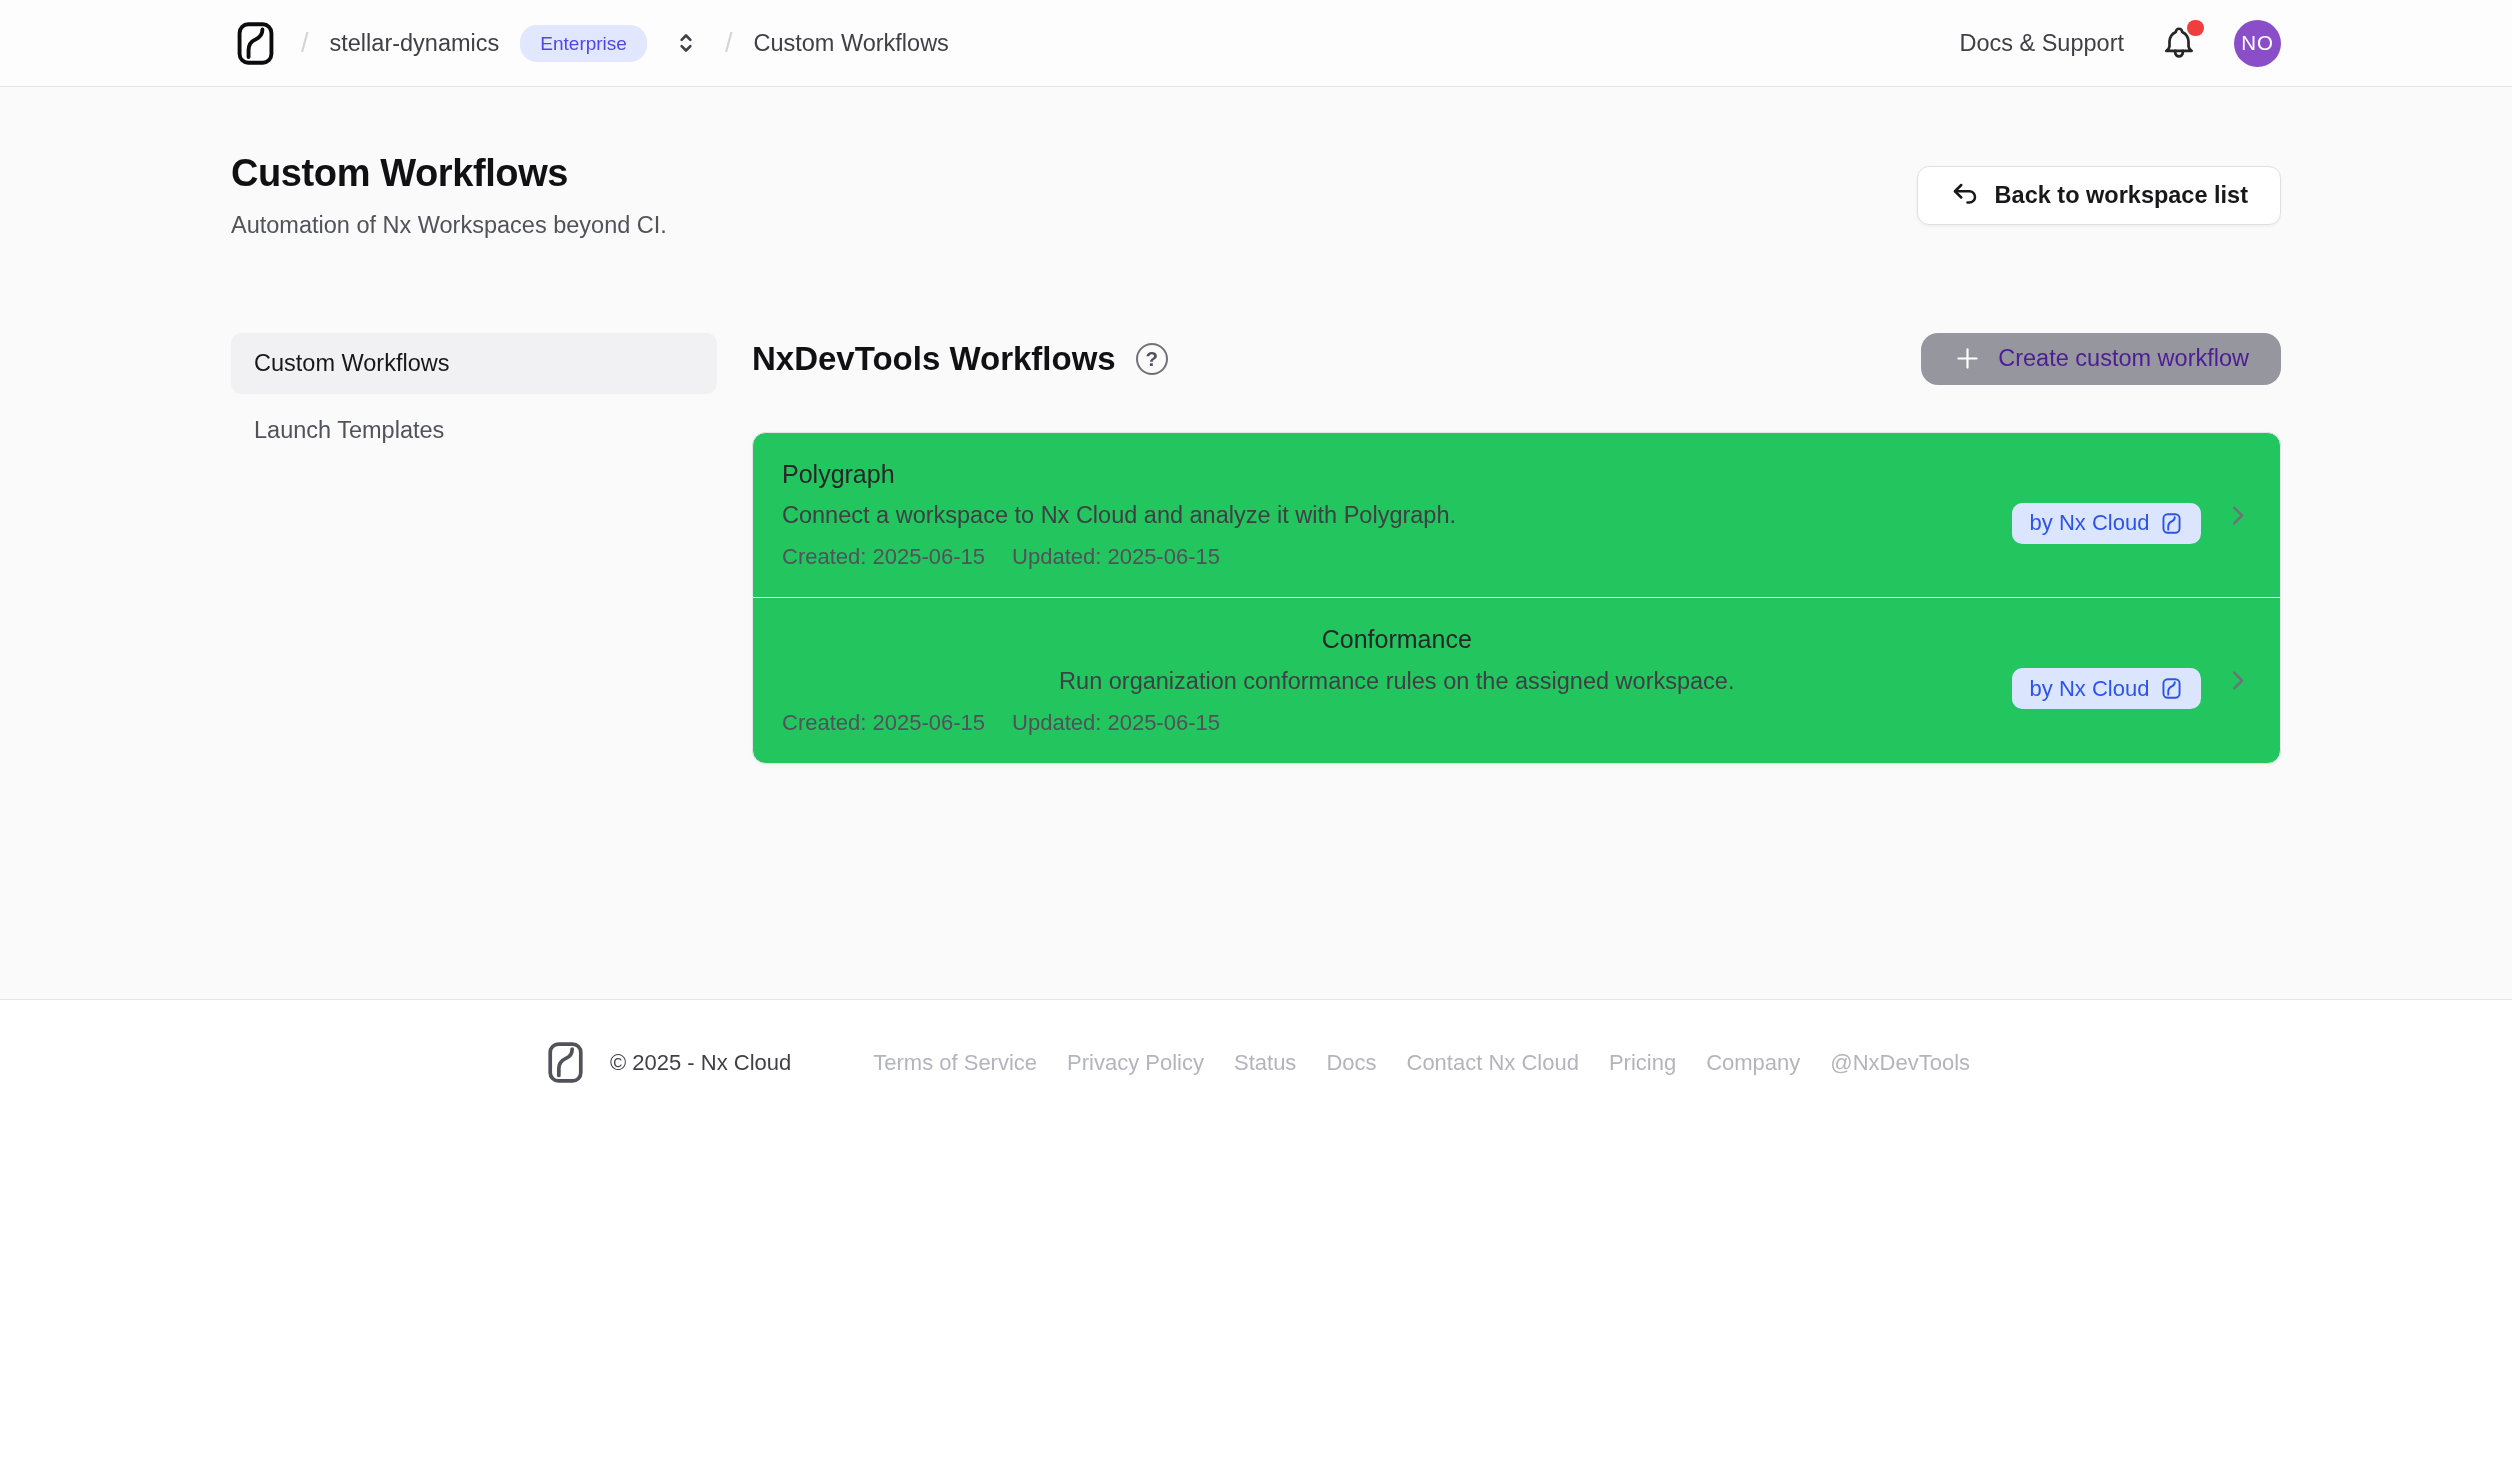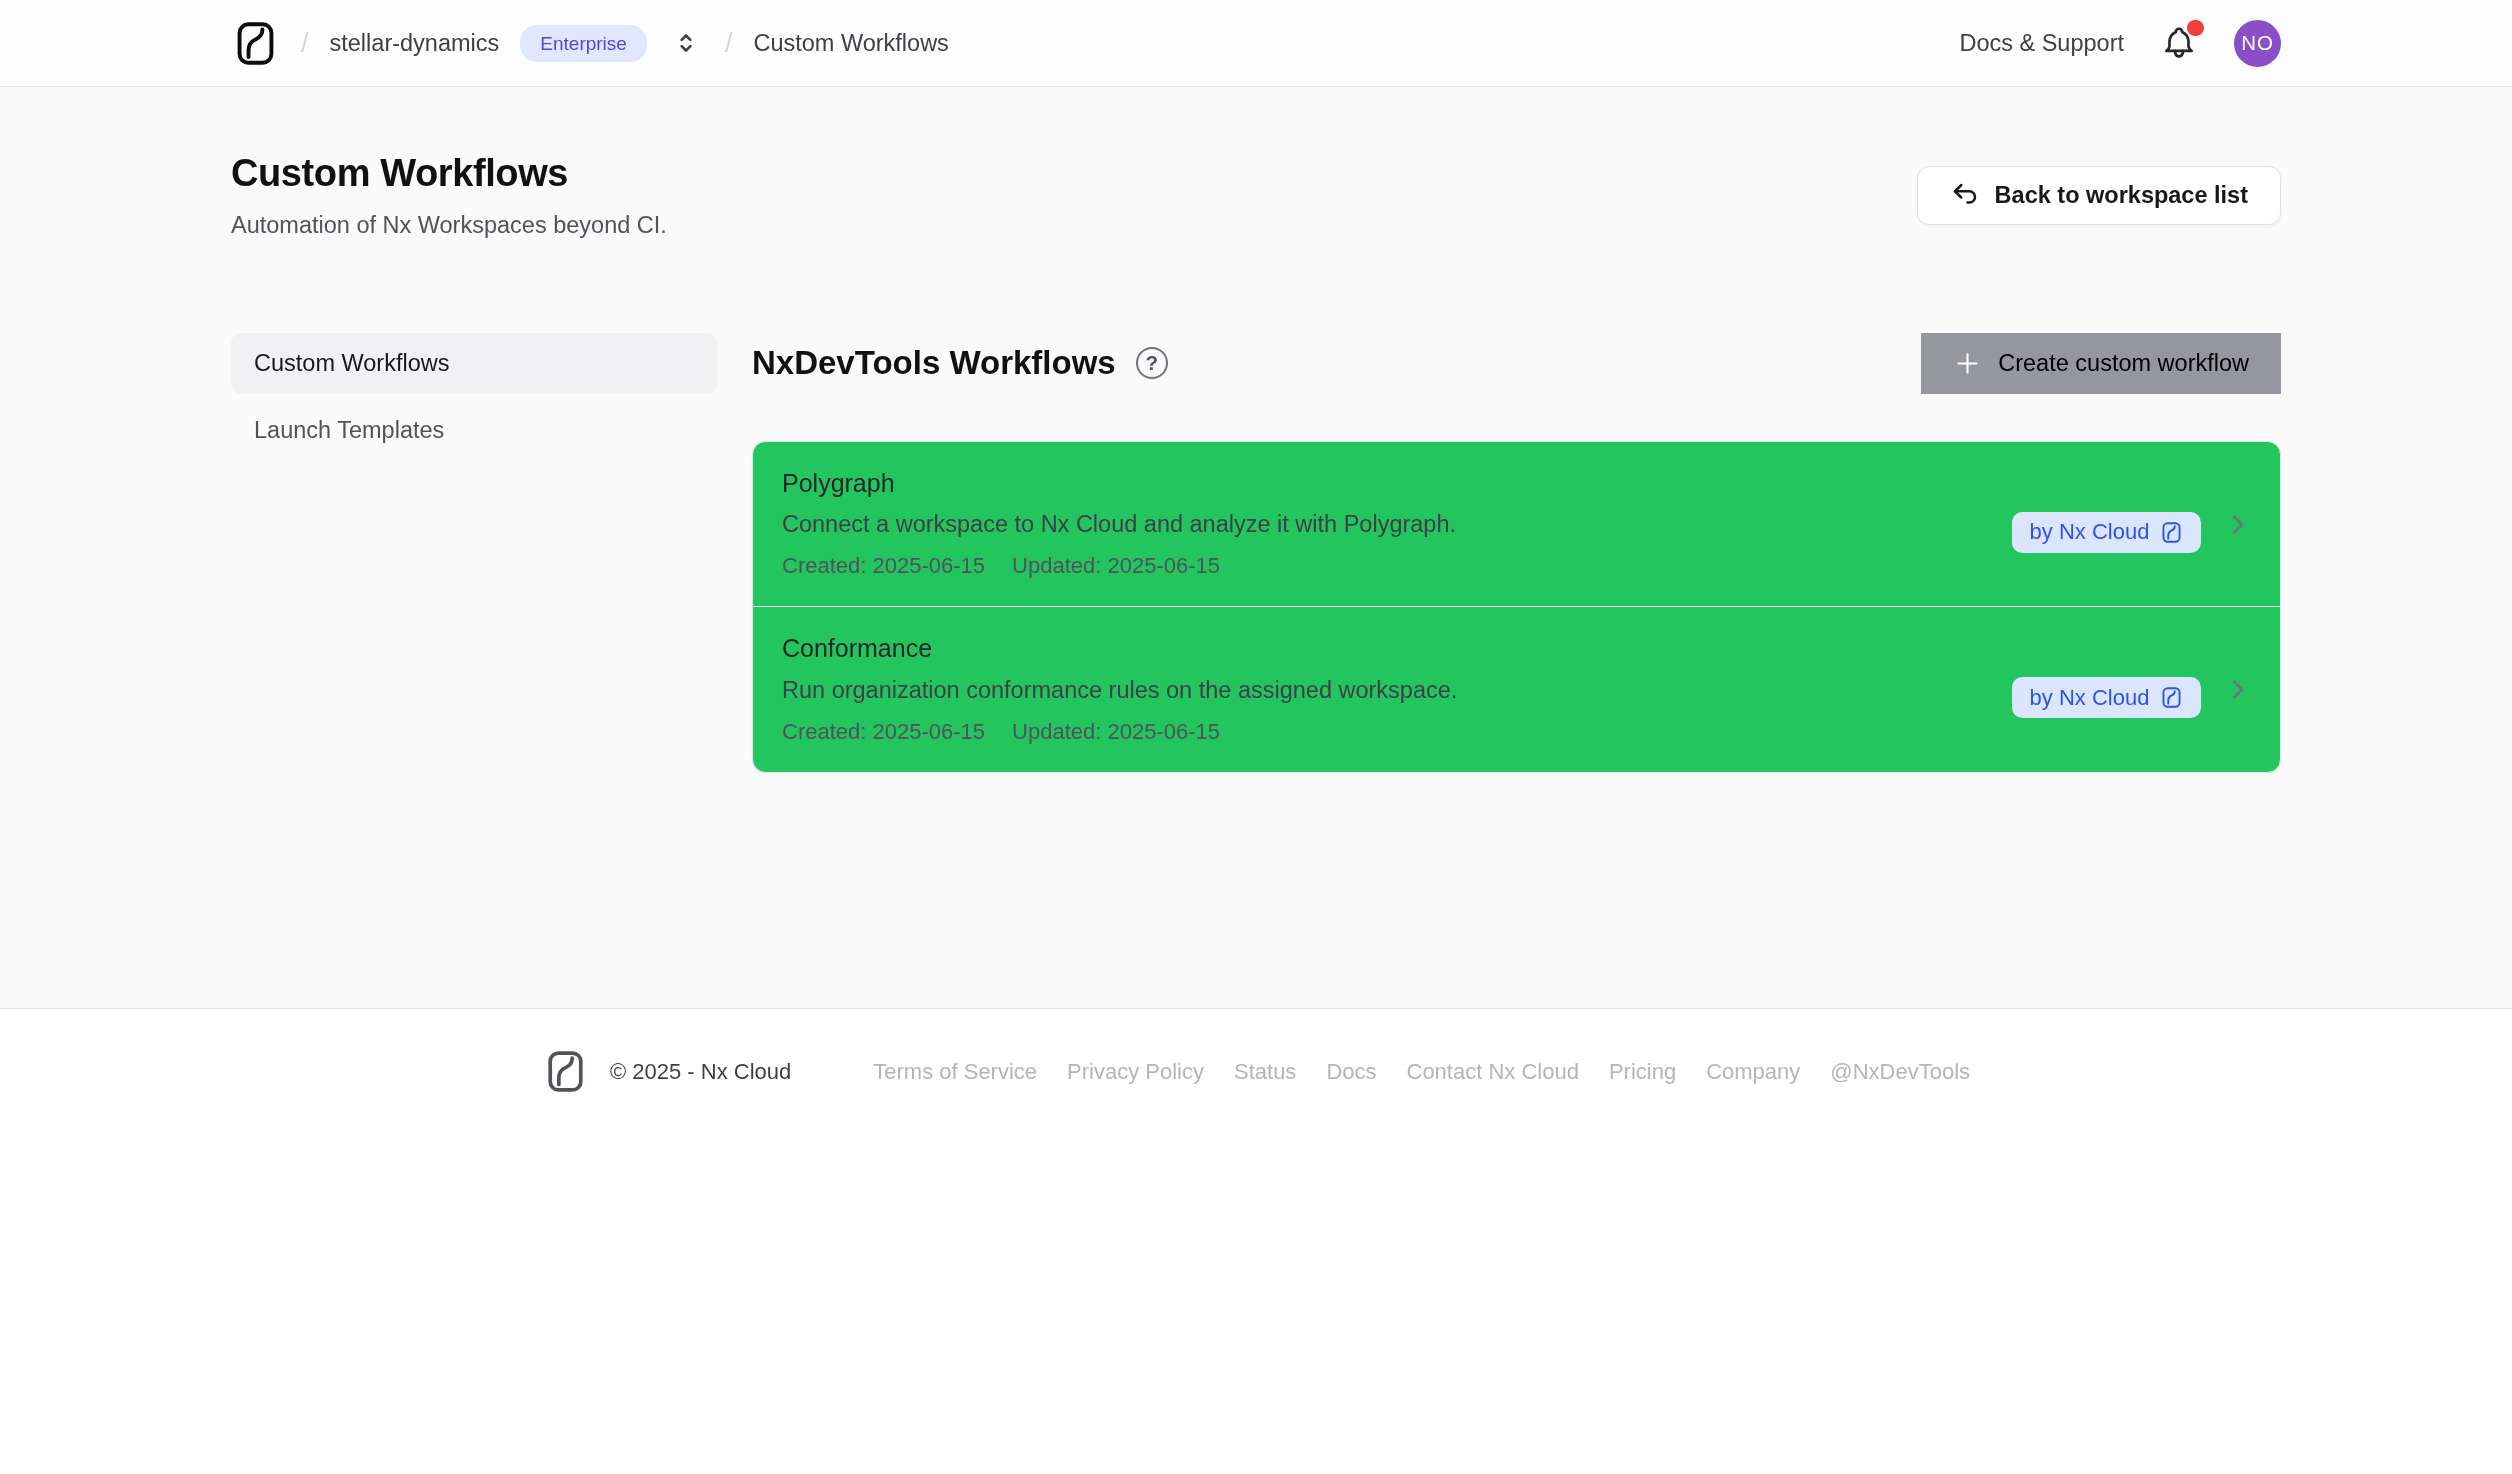--- a/index.html
+++ b/index.html
@@ -98,39 +98,39 @@
   .section-title { font-size: 33px; font-weight: 700; margin: 0; color: #111113; }
   .help-icon {
     width: 32px; height: 32px; border-radius: 50%;
     border: 2.3px solid #71717a; color: #52525b;
     font-size: 20.5px; font-weight: 600;
     display: flex; align-items: center; justify-content: center;
     cursor: pointer; background: transparent;
   }
   .create-btn {
     display: inline-flex; align-items: center; gap: 16.7px;
-    height: 61px; padding: 0 32px;
-    background: var(--create_btn_bg, #96969e); color: #000000;
-    border: none; border-radius: 0;
+    height: 52px; padding: 0 32px;
+    background: var(--create_btn_bg, #96969e); color: #4c1d95;
+    border: none; border-radius: 17px;
     font-family: inherit; font-size: 23.5px; cursor: pointer;
   }
 
   .card {
     margin-top: 47px;
     background: #22c55e;
     border: 1.5px solid var(--card_border, #e5e5e9);
     border-radius: 13.7px;
     box-shadow: 0 1.5px 4.6px rgba(0,0,0,0.03);
     overflow: hidden;
   }
   .wf-row {
     display: flex; align-items: center;
     padding: 27px 29px; cursor: pointer;
   }
-  .wf-row + .wf-row { border-top: 1.5px solid #ececef; }
+  .wf-row + .wf-row { border-top: 1.5px solid #ececef; text-align: center; }
   .wf-main { flex: 1; min-width: 0; }
   .wf-name { font-size: 25px; font-weight: 500; color: #27272a; margin: 0 0 13.7px 0; }
   .wf-desc { font-size: 23.5px; color: #3f3f46; margin: 0 0 15px 0; }
   .wf-meta { display: flex; gap: 27px; font-size: 22px; color: #52525b; }
   .wf-right { display: flex; align-items: center; gap: 23px; }
   .nx-badge {
     display: inline-flex; align-items: center; gap: 10.6px;
     background: var(--nx_badge_bg, #dbe5fe); color: var(--nx_badge_text, #2c54e8);
     font-size: 22px; padding: 9px 18px; border-radius: 10.6px; line-height: 1; margin-top: 16px;
   }

